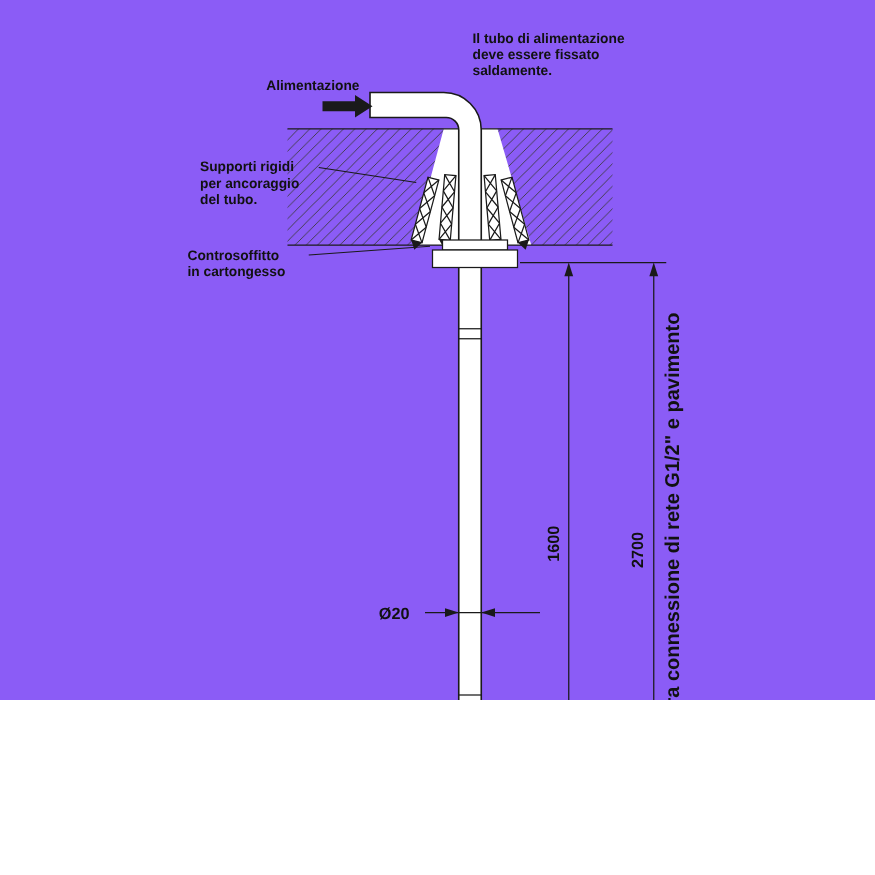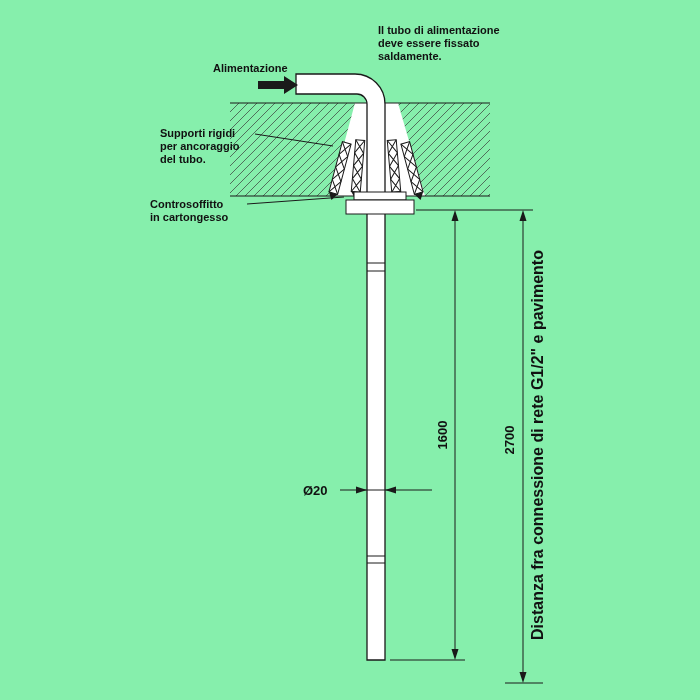--- a/index.html
+++ b/index.html
@@ -1,19 +1,19 @@
 <!DOCTYPE html>
 <html><head>
 <meta charset="utf-8">
 <style>
   html,body{margin:0;padding:0;background:#ffffff;}
   .canvas{
     position:relative;
-    width:700px;height:700px;
-    background:#86efac;
+    width:700px;height:560px;
+    background:#8b5cf6;
     font-family:"Liberation Sans", sans-serif;
   }
   svg{display:block;}
   text{
     font-family:"Liberation Sans", sans-serif;
     font-weight:bold;
     fill:#111111;
   }
   .lbl{font-size:11px;}
   .dim{font-size:13px;}

